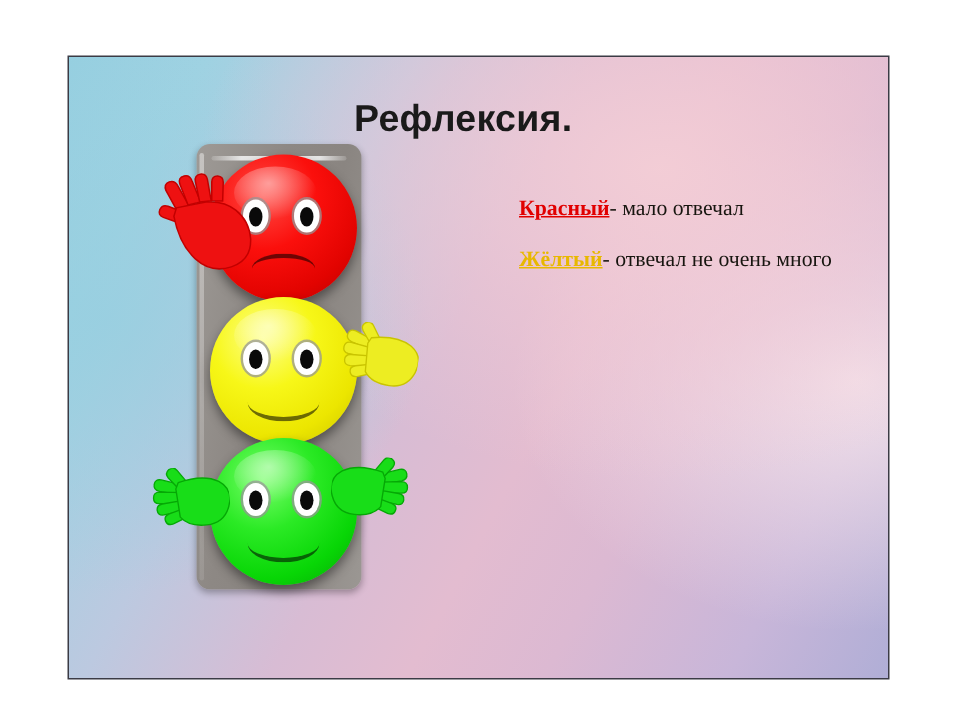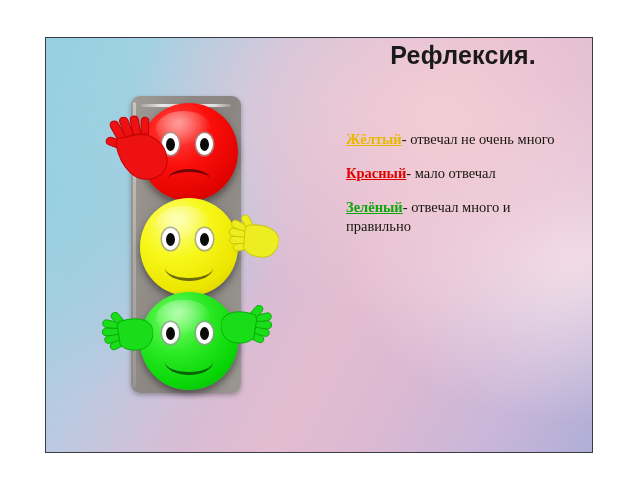--- a/index.html
+++ b/index.html
@@ -52,29 +52,29 @@
       radial-gradient(ellipse 60% 58% at 96% 52%, rgba(250,232,236,0.85) 0%, rgba(250,232,236,0.0) 70%),
       radial-gradient(ellipse 55% 62% at 4% 42%, rgba(150,207,224,0.75) 0%, rgba(150,207,224,0.0) 72%);
     pointer-events: none;
   }
   #slide > * { position: relative; z-index: 2; }
 
   
   #title {
     position: absolute;
     left: 190px;
-    top: 4px;
+    top: 28px;
     width: 300px;
     font-family: "Liberation Sans", sans-serif;
     font-weight: bold;
     font-size: 25px;
     line-height: 1.1;
     color: #1a1a1a;
     letter-spacing: 0.2px;
-    text-align: right;
+    text-align: left;
     white-space: nowrap;
   }
 
   
   #traffic-light {
     position: absolute;
     left: 63px;
     top: 58px;
     width: 155px;
     height: 297px;
@@ -318,27 +318,24 @@
           </g>
         </svg>
       </div>
 
     </div>
 
     <div id="body-text">
 
 
       <p>
+        <span class="kw kw-red">Красный</span><span class="rest">- мало отвечал</span>
+      </p>
+
+      <p>
         <span class="kw kw-yellow">Жёлтый</span><span class="rest">- отвечал не очень много</span>
       </p>
 
-      <p>
-        <span class="kw kw-red">Красный</span><span class="rest">- мало отвечал</span>
-      </p>
-
-      <p>
-        <span class="kw kw-green">Зелёный</span><span class="rest">- отвечал много и правильно</span>
-      </p>
 
     </div>
 
   </div>
 </div>
 
 </body></html>

